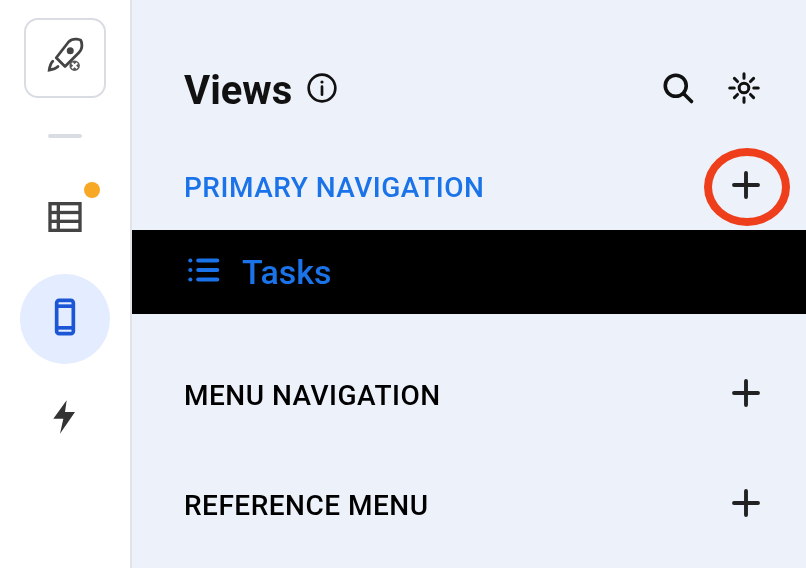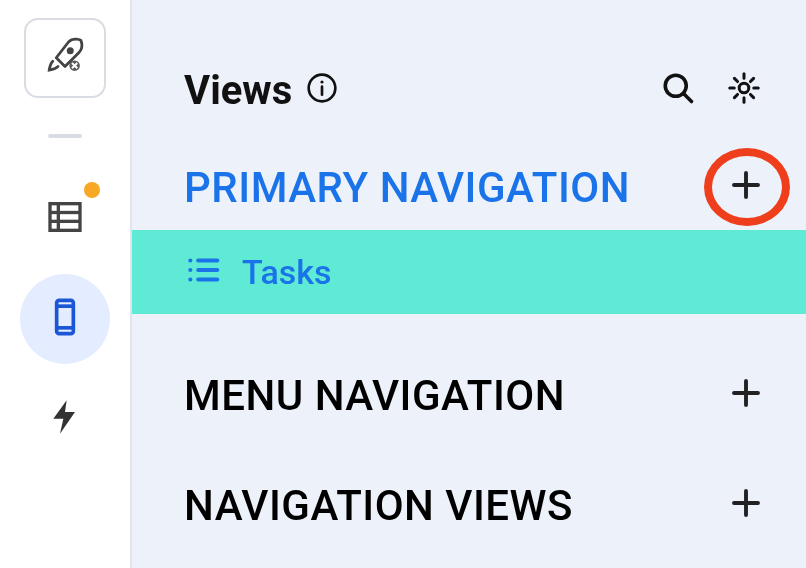--- a/index.html
+++ b/index.html
@@ -97,21 +97,21 @@
     }
     .header-icon svg { width: 36px; height: 36px; }
     .section-row {
       display: flex;
       align-items: center;
       padding: 0 38px 0 52px;
       height: 86px;
       position: relative;
     }
     .section-label {
-      font-size: 42px;
+      font-size: 28px;
       font-weight: 500;
       letter-spacing: 0.5px;
     }
     .section-label.primary { color: #1a73e8; }
     .section-label.muted { color: #000000; }
     .section-plus {
       width: 44px;
       height: 44px;
       display: flex;
       align-items: center;
@@ -132,21 +132,21 @@
       pointer-events: none;
     }
     .item-row {
       display: flex;
       align-items: center;
       padding: 0 38px 0 52px;
       height: 84px;
       gap: 20px;
     }
     .item-row.selected {
-      background: #5eead4;
+      background: #000000;
     }
     .item-row svg { width: 38px; height: 38px; }
     .item-label {
       font-size: 34px;
       font-weight: 500;
       color: #1a73e8;
     }
     .gap-after-item { height: 38px; }
     .gap-between { height: 24px; }
   </style>
@@ -269,21 +269,21 @@
           <line x1="12" y1="4" x2="12" y2="20" stroke-linecap="round"></line>
           <line x1="4" y1="12" x2="20" y2="12" stroke-linecap="round"></line>
         </svg>
       </span>
     </div>
   </div>
 
   <div class="gap-between"></div>
 
   <div class="section-row">
-    <span class="section-label muted">NAVIGATION VIEWS</span>
+    <span class="section-label muted">REFERENCE MENU</span>
     <div class="row-spacer"></div>
     <div class="section-plus">
       <span>
         <svg viewBox="0 0 24 24" fill="none" stroke-width="2.6">
           <line x1="12" y1="4" x2="12" y2="20" stroke-linecap="round"></line>
           <line x1="4" y1="12" x2="20" y2="12" stroke-linecap="round"></line>
         </svg>
       </span>
     </div>
   </div>

